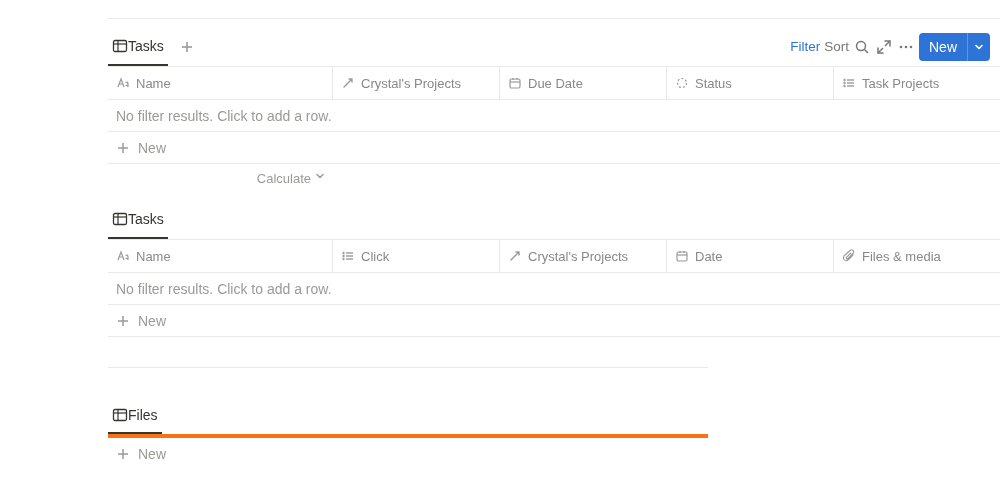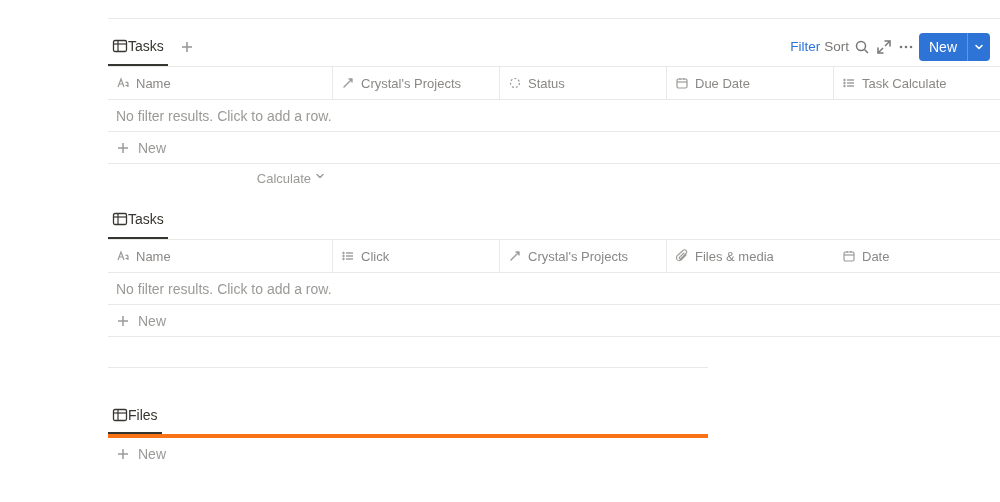--- a/index.html
+++ b/index.html
@@ -117,48 +117,48 @@
       <span class="cicon">
             <svg viewBox="0 0 14 14">
               <path d="M3 11 L11 3 M8 3 L11 3 L11 6" stroke-width="1.4" stroke-linecap="round" stroke-linejoin="round"></path>
             </svg>
           </span>
       <span>Crystal's Projects</span>
     </div>
     <div class="colcell w-mid">
       <span class="cicon">
             <svg viewBox="0 0 14 14">
-              <circle cx="7" cy="7" r="4.5" stroke-width="1.2" stroke-dasharray="2 2"></circle>
-            </svg>
-          </span>
-      <span>Status</span>
-    </div>
-    <div class="colcell w-mid">
-      <span class="cicon">
-            <svg viewBox="0 0 14 14">
               <rect x="2" y="3" width="10" height="9" rx="1.5" stroke-width="1.2"></rect>
               <line x1="2" y1="6" x2="12" y2="6" stroke-width="1.2"></line>
               <line x1="5" y1="2" x2="5" y2="4" stroke-width="1.2"></line>
               <line x1="9" y1="2" x2="9" y2="4" stroke-width="1.2"></line>
             </svg>
           </span>
       <span>Due Date</span>
+    </div>
+    <div class="colcell w-mid">
+      <span class="cicon">
+            <svg viewBox="0 0 14 14">
+              <circle cx="7" cy="7" r="4.5" stroke-width="1.2" stroke-dasharray="2 2"></circle>
+            </svg>
+          </span>
+      <span>Status</span>
     </div>
     <div class="colcell w-last">
       <span class="cicon">
             <svg viewBox="0 0 14 14">
               <line x1="5" y1="4" x2="12" y2="4" stroke-width="1.4"></line>
               <line x1="5" y1="7" x2="12" y2="7" stroke-width="1.4"></line>
               <line x1="5" y1="10" x2="12" y2="10" stroke-width="1.4"></line>
               <circle cx="2.5" cy="4" r="0.8" fill="#9b9a97"></circle>
               <circle cx="2.5" cy="7" r="0.8" fill="#9b9a97"></circle>
               <circle cx="2.5" cy="10" r="0.8" fill="#9b9a97"></circle>
             </svg>
           </span>
-      <span>Task Calculate</span>
+      <span>Task Projects</span>
     </div>
   </div>
 
   <div class="emptyrow">No filter results. Click to add a row.</div>
   <div class="newrow">
     <span class="plus">
           <svg width="12" height="12" viewBox="0 0 12 12">
             <line x1="6" y1="1" x2="6" y2="11" stroke-width="1.5"></line>
             <line x1="1" y1="6" x2="11" y2="6" stroke-width="1.5"></line>
           </svg>
@@ -215,38 +215,38 @@
       <span>Click</span>
     </div>
     <div class="colcell w-mid">
       <span class="cicon">
             <svg viewBox="0 0 14 14">
               <path d="M3 11 L11 3 M8 3 L11 3 L11 6" stroke-width="1.4" stroke-linecap="round" stroke-linejoin="round"></path>
             </svg>
           </span>
       <span>Crystal's Projects</span>
     </div>
-    <div class="colcell w-last">
-      <span class="cicon">
-            <svg viewBox="0 0 14 14">
-              <path d="M11 6 L6.5 10.5 Q4 13 2 10.5 Q0.5 8 3 6 L8 1.5 Q9.5 0 11 1.5 Q12.5 3 11 4.5 L6 9.5 Q5.3 10.2 4.6 9.5 Q3.9 8.8 4.6 8.1 L9 4" stroke-width="1.1" stroke-linecap="round"></path>
-            </svg>
-          </span>
-      <span>Files &amp; media</span>
-    </div>
     <div class="colcell w-mid">
       <span class="cicon">
             <svg viewBox="0 0 14 14">
               <rect x="2" y="3" width="10" height="9" rx="1.5" stroke-width="1.2"></rect>
               <line x1="2" y1="6" x2="12" y2="6" stroke-width="1.2"></line>
               <line x1="5" y1="2" x2="5" y2="4" stroke-width="1.2"></line>
               <line x1="9" y1="2" x2="9" y2="4" stroke-width="1.2"></line>
             </svg>
           </span>
       <span>Date</span>
+    </div>
+    <div class="colcell w-last">
+      <span class="cicon">
+            <svg viewBox="0 0 14 14">
+              <path d="M11 6 L6.5 10.5 Q4 13 2 10.5 Q0.5 8 3 6 L8 1.5 Q9.5 0 11 1.5 Q12.5 3 11 4.5 L6 9.5 Q5.3 10.2 4.6 9.5 Q3.9 8.8 4.6 8.1 L9 4" stroke-width="1.1" stroke-linecap="round"></path>
+            </svg>
+          </span>
+      <span>Files &amp; media</span>
     </div>
   </div>
 
   <div class="emptyrow">No filter results. Click to add a row.</div>
   <div class="newrow">
     <span class="plus">
           <svg width="12" height="12" viewBox="0 0 12 12">
             <line x1="6" y1="1" x2="6" y2="11" stroke-width="1.5"></line>
             <line x1="1" y1="6" x2="11" y2="6" stroke-width="1.5"></line>
           </svg>

